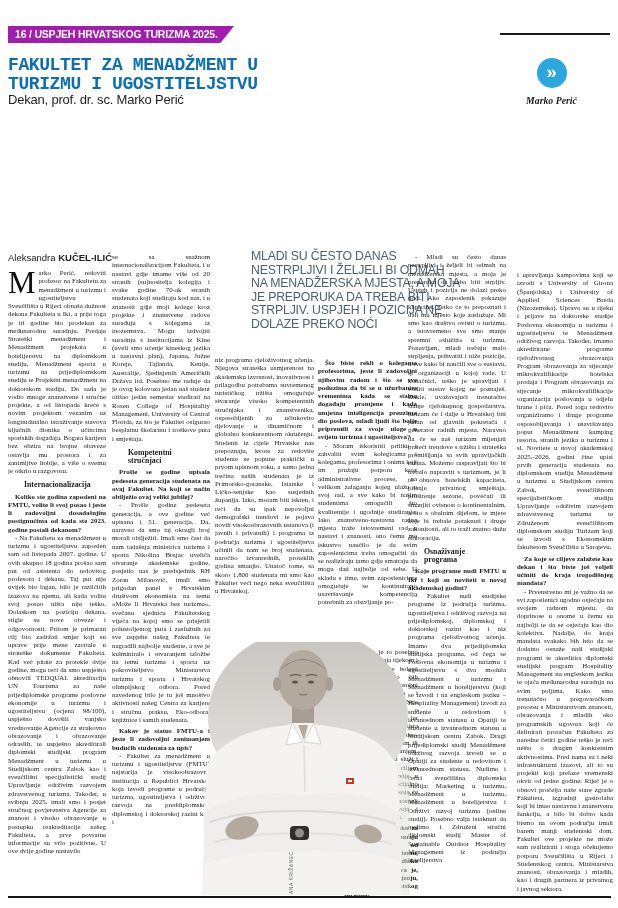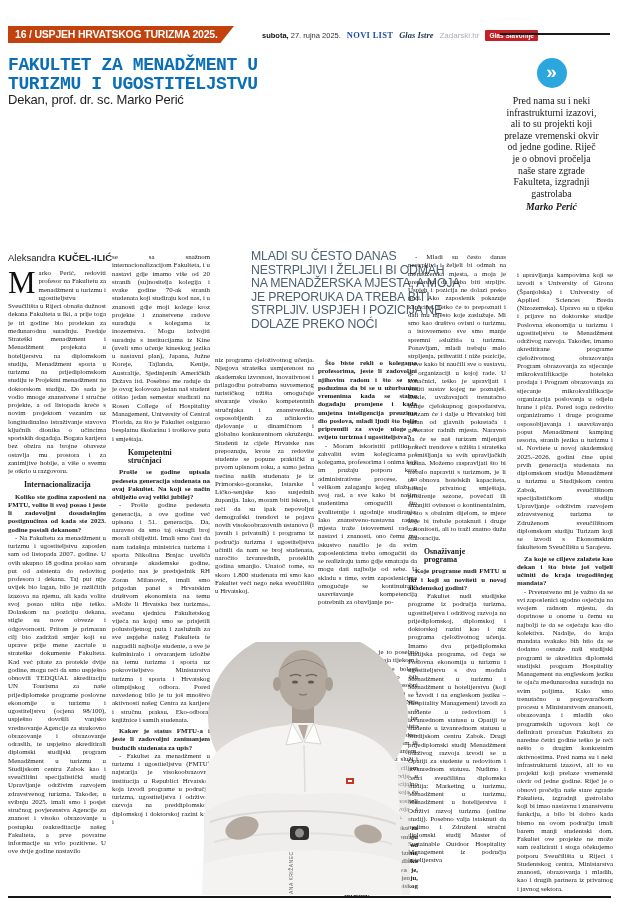--- a/index.html
+++ b/index.html
@@ -1,20 +1,20 @@
 <!DOCTYPE html>
 <html lang="hr"><head>
 <meta charset="utf-8">
 <style>
   html,body{margin:0;padding:0;background:#9a9a9a;}
   .page{position:relative;width:618px;height:908px;margin:0 auto;background:#ffffff;
         font-family:"Liberation Serif",serif;color:#1a1a1a;overflow:hidden;}
 
   
-  .ribbon{position:absolute;left:8px;top:26px;width:226px;height:17px;background:#c2410c;
+  .ribbon{position:absolute;left:8px;top:26px;width:226px;height:17px;background:#a21caf;
           clip-path:polygon(0 0,100% 0,94% 100%,0 100%);
           color:#fff;font-family:"Liberation Sans",sans-serif;font-weight:700;
           font-size:10.5px;line-height:17px;padding-left:7px;box-sizing:border-box;
           letter-spacing:-0.2px;white-space:nowrap;}
   .hdr-meta{position:absolute;left:262px;top:28px;height:14px;display:flex;align-items:center;
             gap:6px;font-family:"Liberation Sans",sans-serif;font-size:7.5px;color:#333;white-space:nowrap;}
   .date-day{font-weight:700;color:#111;}
   .logo-nl{font-family:"Liberation Serif",serif;font-weight:700;color:#1d4f9e;font-size:8.5px;letter-spacing:.3px;}
   .logo-gi{font-family:"Liberation Serif",serif;font-weight:700;font-style:italic;color:#1a3350;font-size:8.5px;}
   .logo-za{color:#a9aeb6;font-size:8px;}
@@ -74,39 +74,31 @@
                 letter-spacing:.5px;}
 
   .bottom-rule{position:absolute;left:8px;top:896px;width:603px;height:2px;background:#151515;}
 </style>
 </head>
 <body>
 
 <div class="page">
 
   <div class="ribbon">16 / USPJEH HRVATSKOG TURIZMA 2025.</div>
-  <div class="hdr-meta">
-    <span><span class="date-day">subota,</span> <span>27. rujna 2025.</span></span>
-    <span class="logo-nl">NOVI LIST</span>
-    <span class="logo-gi">Glas Istre</span>
-    <span class="logo-za">Zadarski.hr</span>
-    <span class="logo-gs">Glas Slavonije</span>
-  </div>
   <div class="hdr-rule"></div>
 
   <div class="kicker">
     <div>FAKULTET ZA MENADŽMENT U</div>
     <div>TURIZMU I UGOSTITELJSTVU</div>
   </div>
   <div class="dean">Dekan, prof. dr. sc. Marko Perić</div>
 
 
   <div class="pullquote">
     <div class="pq-circle">»</div>
-    <div class="pq-text">Pred nama su i neki infrastrukturni izazovi, ali to su projekti koji prelaze vremenski okvir od jedne godine. Riječ je o obnovi pročelja naše stare zgrade Fakulteta, izgradnji gastrolaba</div>
     <div class="pq-author">Marko Perić</div>
   </div>
 
   <div class="byline"><span>Aleksandra </span><b>KUČEL-ILIĆ</b></div>
 
   <div class="bigquote">MLADI SU ČESTO DANAS NESTRPLJIVI I ŽELJELI BI ODMAH NA MENADŽERSKA MJESTA, A MOJA JE PREPORUKA DA TREBA BITI STRPLJIV. USPJEH I POZICIJA NE DOLAZE PREKO NOĆI</div>
 
   <div class="col" id="col1">
       <p class="seg lead"><span class="dropcap">M</span>arko Perić, redoviti profesor na Fakultetu za menadžment u turizmu i ugostiteljstvu Sveučilišta u Rijeci obnaša dužnost dekana Fakulteta u Iki, a prije toga je tri godine bio prodekan za međunarodnu suradnju. Predaje Strateški menadžment i Menadžment projekata u hotelijerstvu na diplomskom studiju, Menadžment sporta u turizmu na prijediplomskom studiju te Projektni menadžment na doktorskom studiju. Do sada je vodio mnoge znanstvene i stručne projekte, a od listopada kreće s novim projektom vezanim uz longitudinalno istraživanje stavova ključnih dionika o učincima sportskih događaja. Bogata karijera bez obzira na brojne obaveze ostavlja mu prostora i za zanimljive hobije, a više o svemu je otkrio u razgovoru.</p>
       <p class="seg subhead">Internacionalizacija</p>

